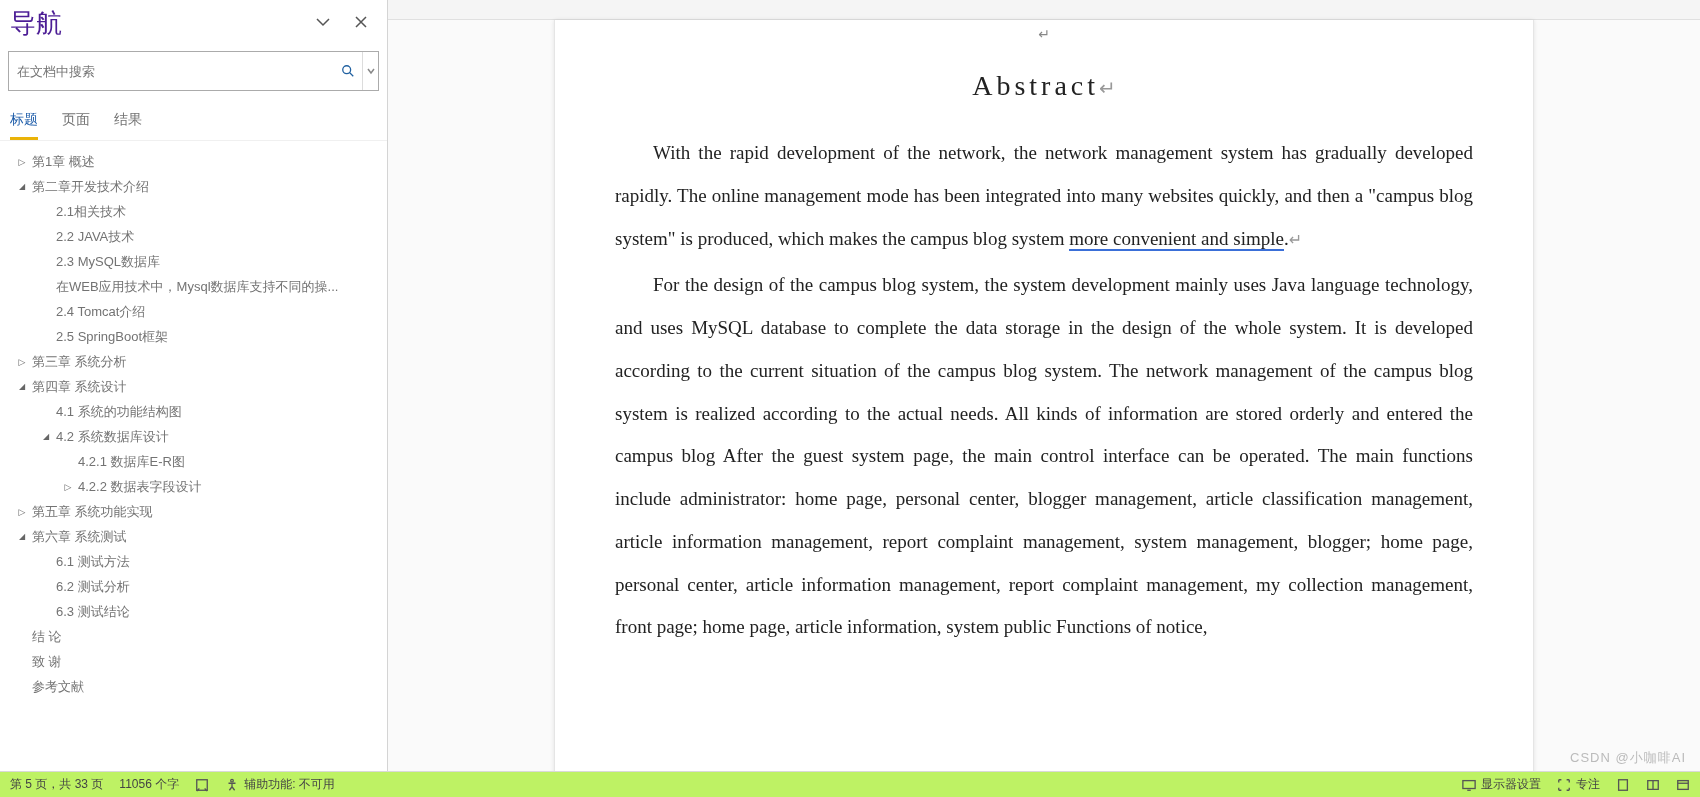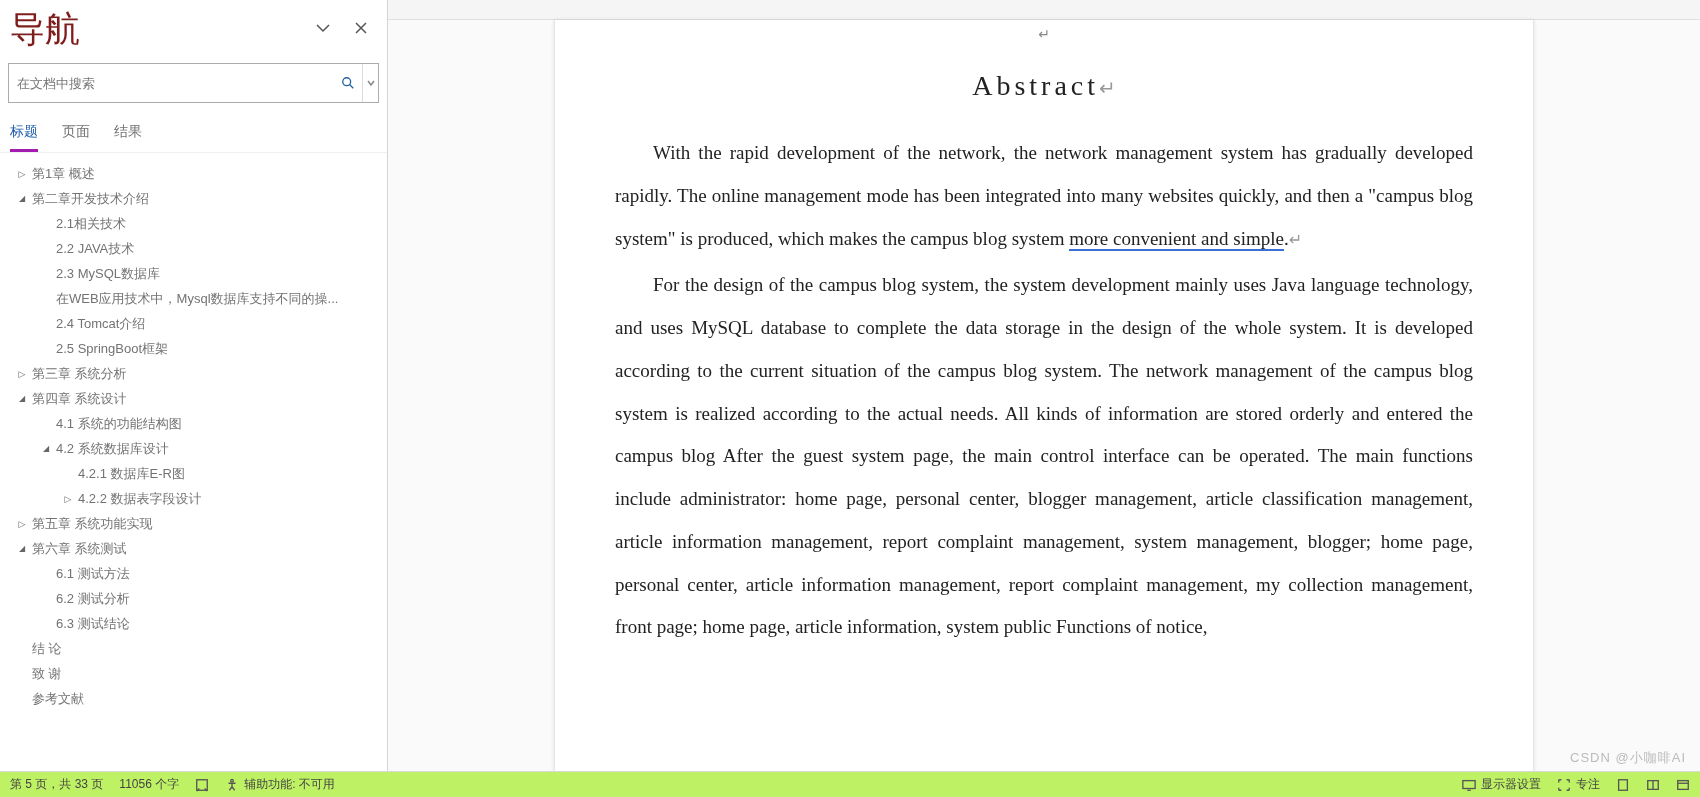--- a/index.html
+++ b/index.html
@@ -22,23 +22,23 @@
       background: #fff;
       padding-bottom: 30px;
     }
     .nav-header {
       display: flex;
       align-items: center;
       justify-content: space-between;
       padding: 6px 10px 4px 10px;
     }
     .nav-title {
-      font-size: 35px;
+      font-size: 26px;
       font-weight: normal;
-      color: #7f1d1d;
+      color: #4c1d95;
     }
     .nav-ctrls { display: flex; gap: 22px; padding-right:8px; }
     .nav-ctrls .ctrl {
       font-size: 16px;
       color: #555;
       cursor: pointer;
     }
     .ctrl svg{width:16px;height:16px;stroke:#555;stroke-width:1.5;fill:none;}
     .search-wrap { padding: 6px 8px; }
     .search-box {
@@ -73,21 +73,21 @@
       border-bottom: 1px solid #f0f0f0;
     }
     .tab {
       font-size: 14px;
       color: #737373;
       padding-bottom: 8px;
       cursor: pointer;
     }
     .tab.active {
       color: #1a5aa8;
-      border-bottom: 3px solid #a21caf;
+      border-bottom: 3px solid #eab308;
       font-weight:500;
     }
     .tree {
       flex: 1;
       overflow-y: auto;
       padding: 8px 4px;
       font-size: 13px;
       color: #737373;
     }
     .tree-row {

